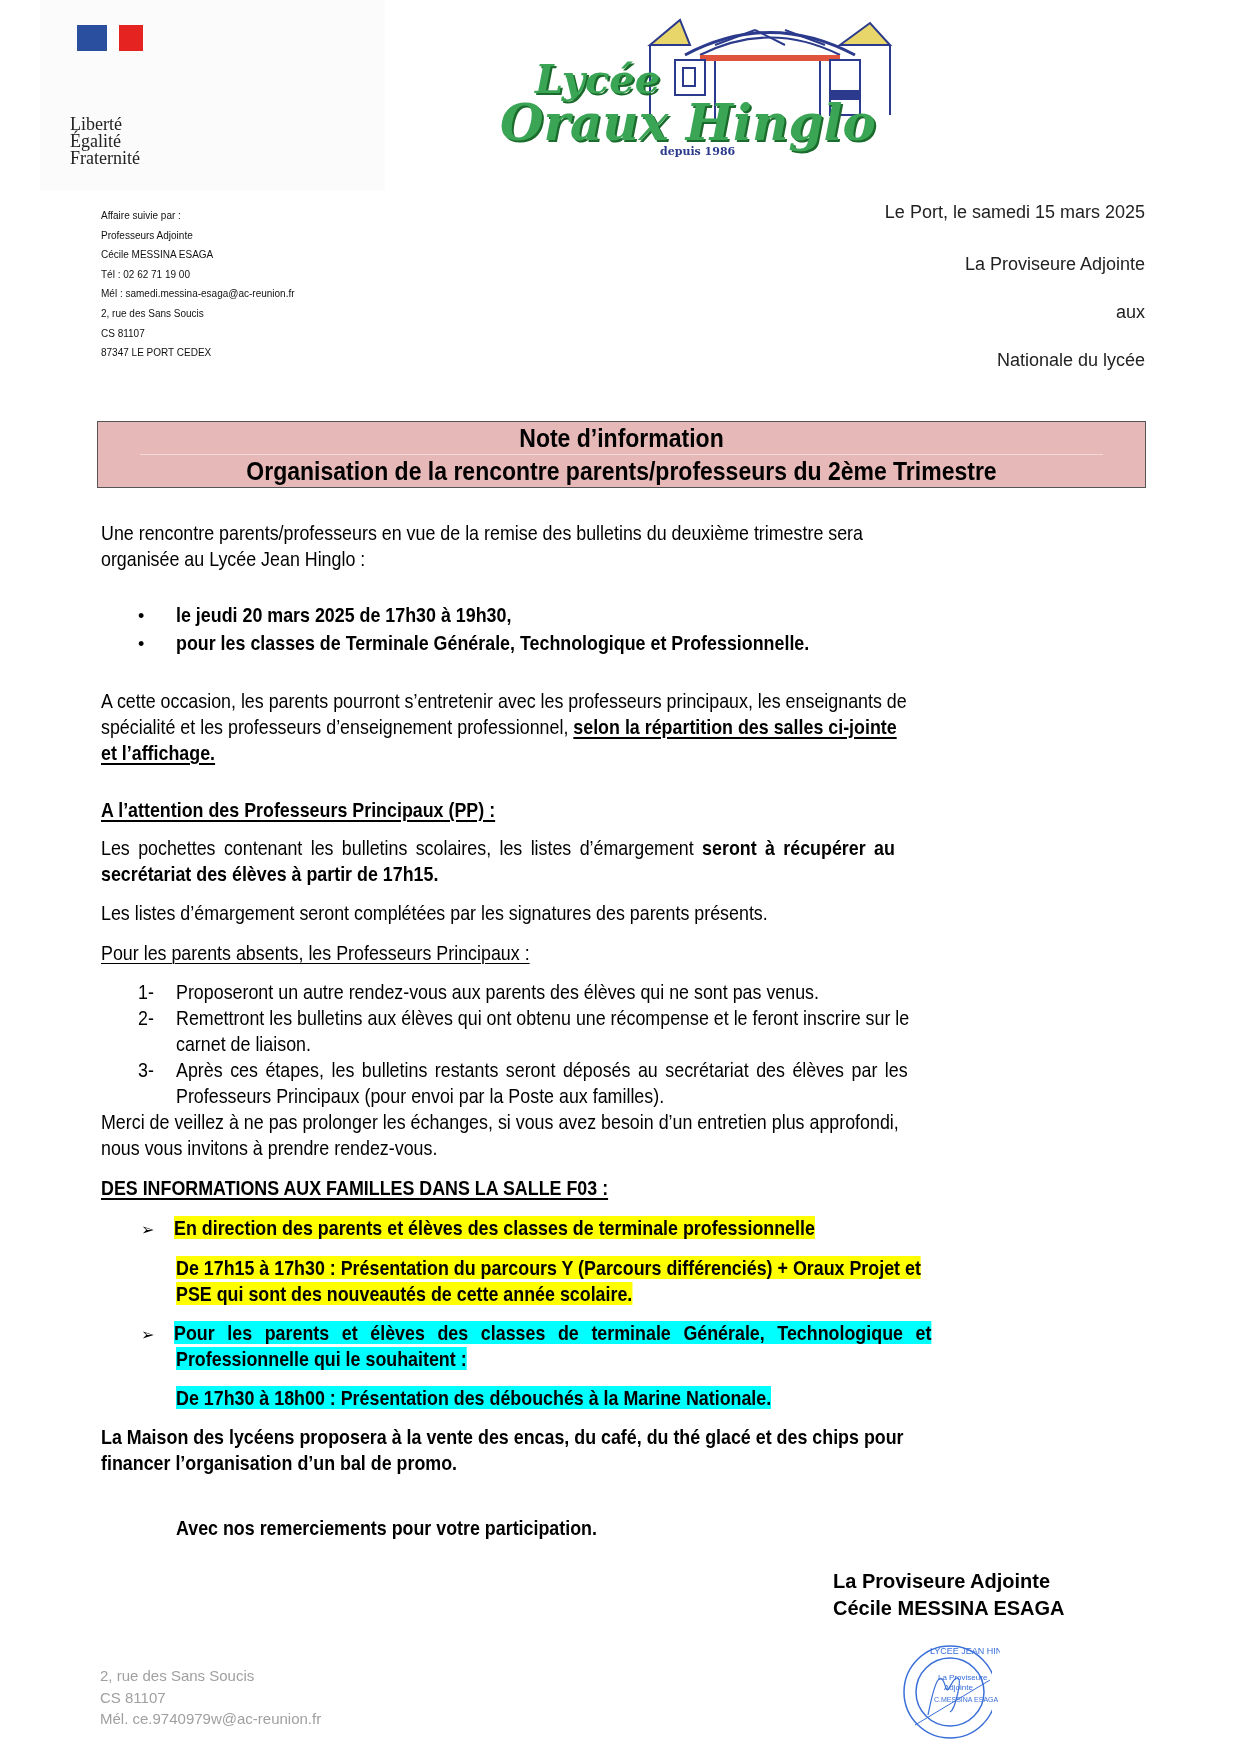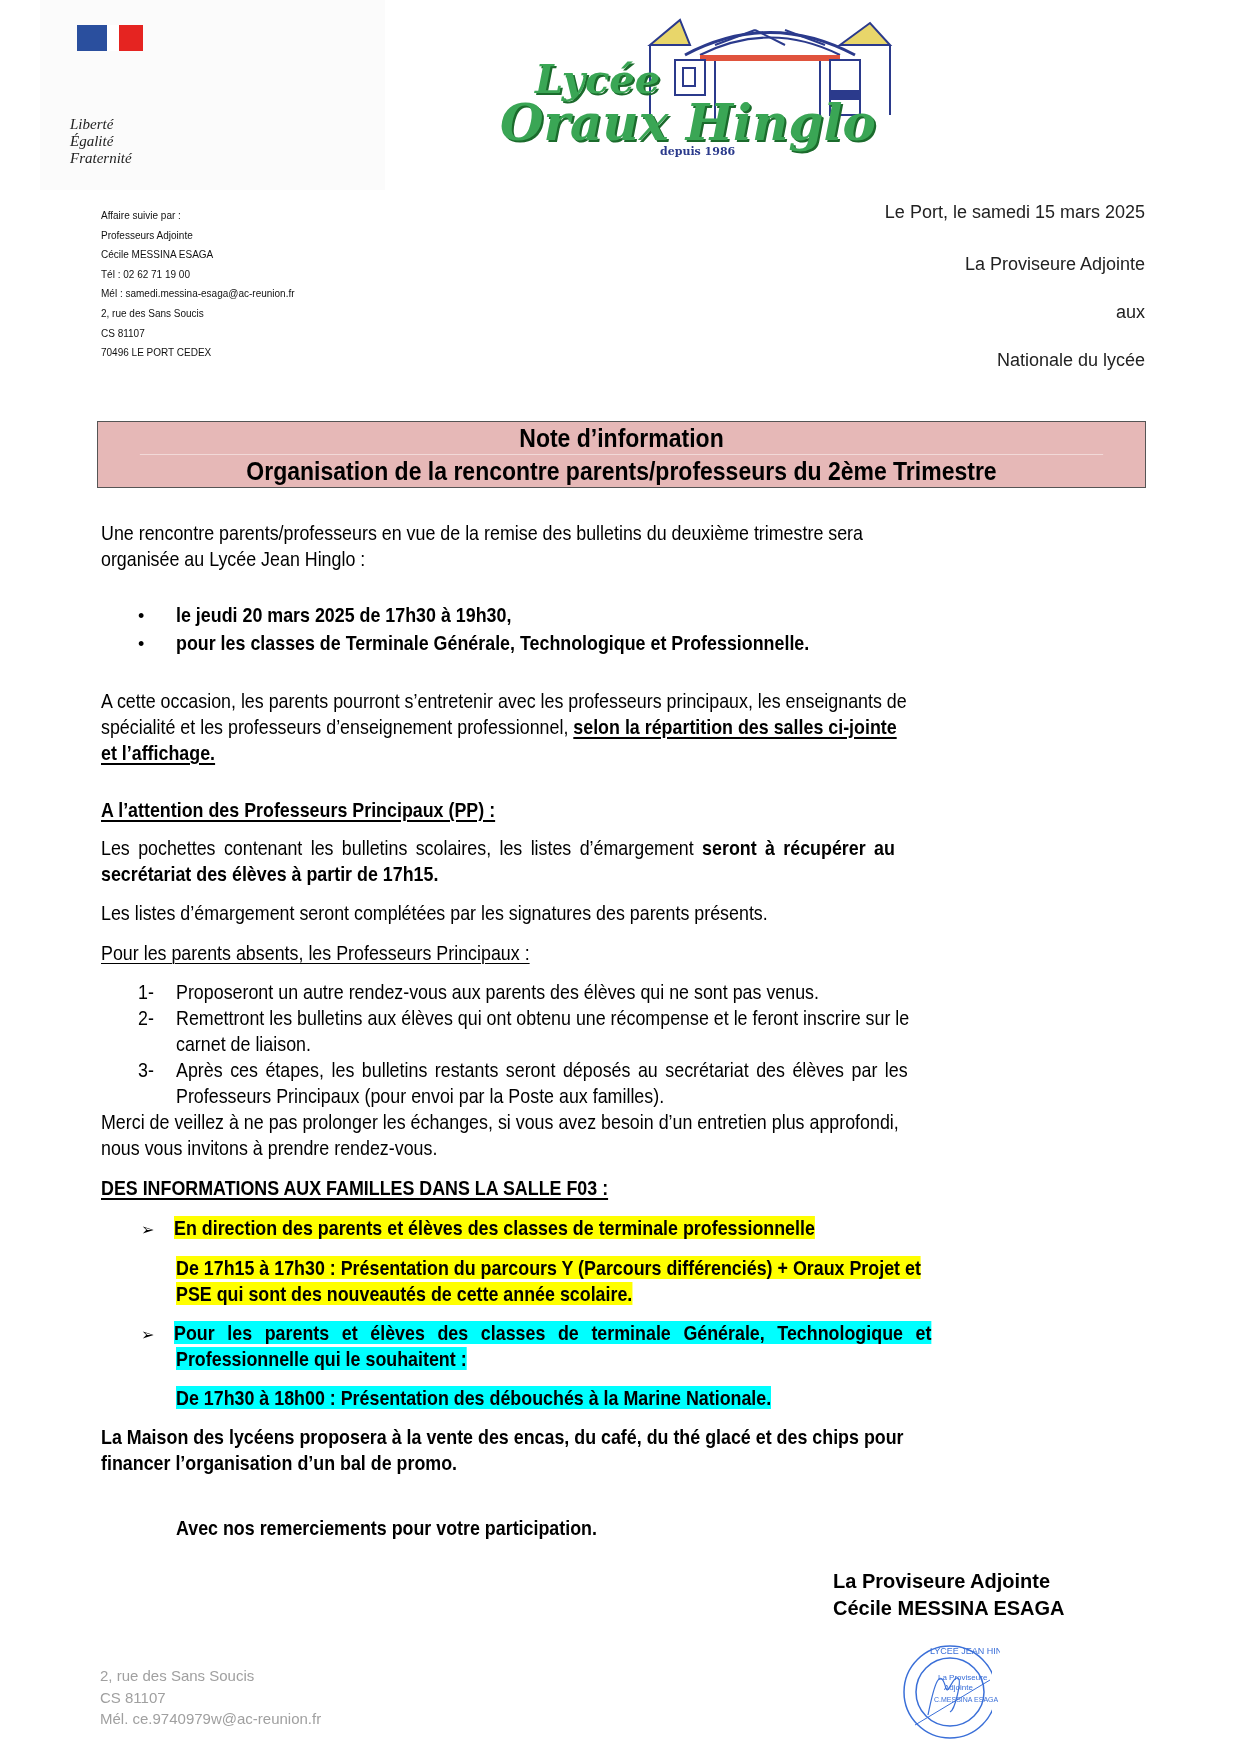--- a/index.html
+++ b/index.html
@@ -5,21 +5,21 @@
   html, body { margin: 0; padding: 0; background: #ffffff; }
   body { width: 1241px; height: 1755px; position: relative; overflow: hidden; font-family: "Liberation Sans", sans-serif; color: #000; }
   .abs { position: absolute; }
   
   .rep-logo { left: 40px; top: 0; width: 345px; height: 190px; background: #fbfbfb; }
   .flag { position: absolute; left: 37px; top: 25px; width: 66px; height: 26px; }
   .flag .blue { position:absolute; left:0; top:0; width:30px; height:26px; background:#2a4f9e; }
   .flag .red { position:absolute; right:0; top:0; width:24px; height:26px; background:#e52421; }
   .flag .mid { position:absolute; left:30px; top:0; width:12px; height:26px; background:#fff; }
   .rep-title { position: absolute; left: 28px; top: 56px; font-size: 24.5px; font-weight: bold; line-height: 27px; color: #1c1c1c; letter-spacing: 0.2px; }
-  .rep-motto { position: absolute; left: 30px; top: 116px; font-family: "Liberation Serif", serif; font-style: italic; font-size: 15px; line-height: 17px; color: #222; }
+  .rep-motto { position: absolute; left: 30px; top: 116px; font-family: "Liberation Serif", serif; font-size: 18px; line-height: 17px; color: #222; }
   
   .lycee-logo { left: 495px; top: 15px; width: 400px; height: 155px; }
   .lycee-word { position:absolute; left: 40px; top: 40px; font-family: "DejaVu Serif", serif; font-style: italic; font-weight: bold; font-size: 40px; color: #3aa655; text-shadow: 2px 2px 0 #1b6b2c; text-align: center; }
   .jean-word { position:absolute; left: 5px; top: 78px; font-family: "DejaVu Serif", serif; font-style: italic; font-weight: bold; font-size: 50px; color: #3aa655; text-shadow: 2px 2px 0 #1b6b2c; white-space: nowrap; }
   .depuis { position:absolute; left: 165px; top: 130px; font-family: "DejaVu Serif", serif; font-size: 11px; font-weight: bold; color: #2b3a8c; }
   
   .sender { left: 101px; top: 206px; font-size: 10px; line-height: 19.6px; color: #111; }
   .right-col { right: 96px; text-align: right; font-size: 18px; color: #222; white-space: nowrap; }
   
   .title-box { left: 97px; top: 421px; width: 1049px; height: 67px; background: #e6b8b7; border: 1.5px solid #555; box-sizing: border-box; }
@@ -79,21 +79,21 @@
 </div>
 
 <div class="abs sender">
   <div>Affaire suivie par :</div>
   <div>Professeurs Adjointe</div>
   <div>Cécile MESSINA ESAGA</div>
   <div>Tél : 02 62 71 19 00</div>
   <div>Mél : samedi.messina-esaga@ac-reunion.fr</div>
   <div>2, rue des Sans Soucis</div>
   <div>CS  81107</div>
-  <div>70496 LE PORT CEDEX</div>
+  <div>87347 LE PORT CEDEX</div>
 </div>
 
 <div class="abs right-col" style="top:202px">Le Port, le samedi 15 mars 2025</div>
 <div class="abs right-col" style="top:254px">La Proviseure Adjointe</div>
 <div class="abs right-col" style="top:302px">aux</div>
 <div class="abs right-col" style="top:350px">Nationale du lycée</div>
 
 <div class="abs title-box">
   <div class="row row1">Note d’information</div>
   <div class="row">Organisation de la rencontre parents/professeurs du 2ème Trimestre</div>

